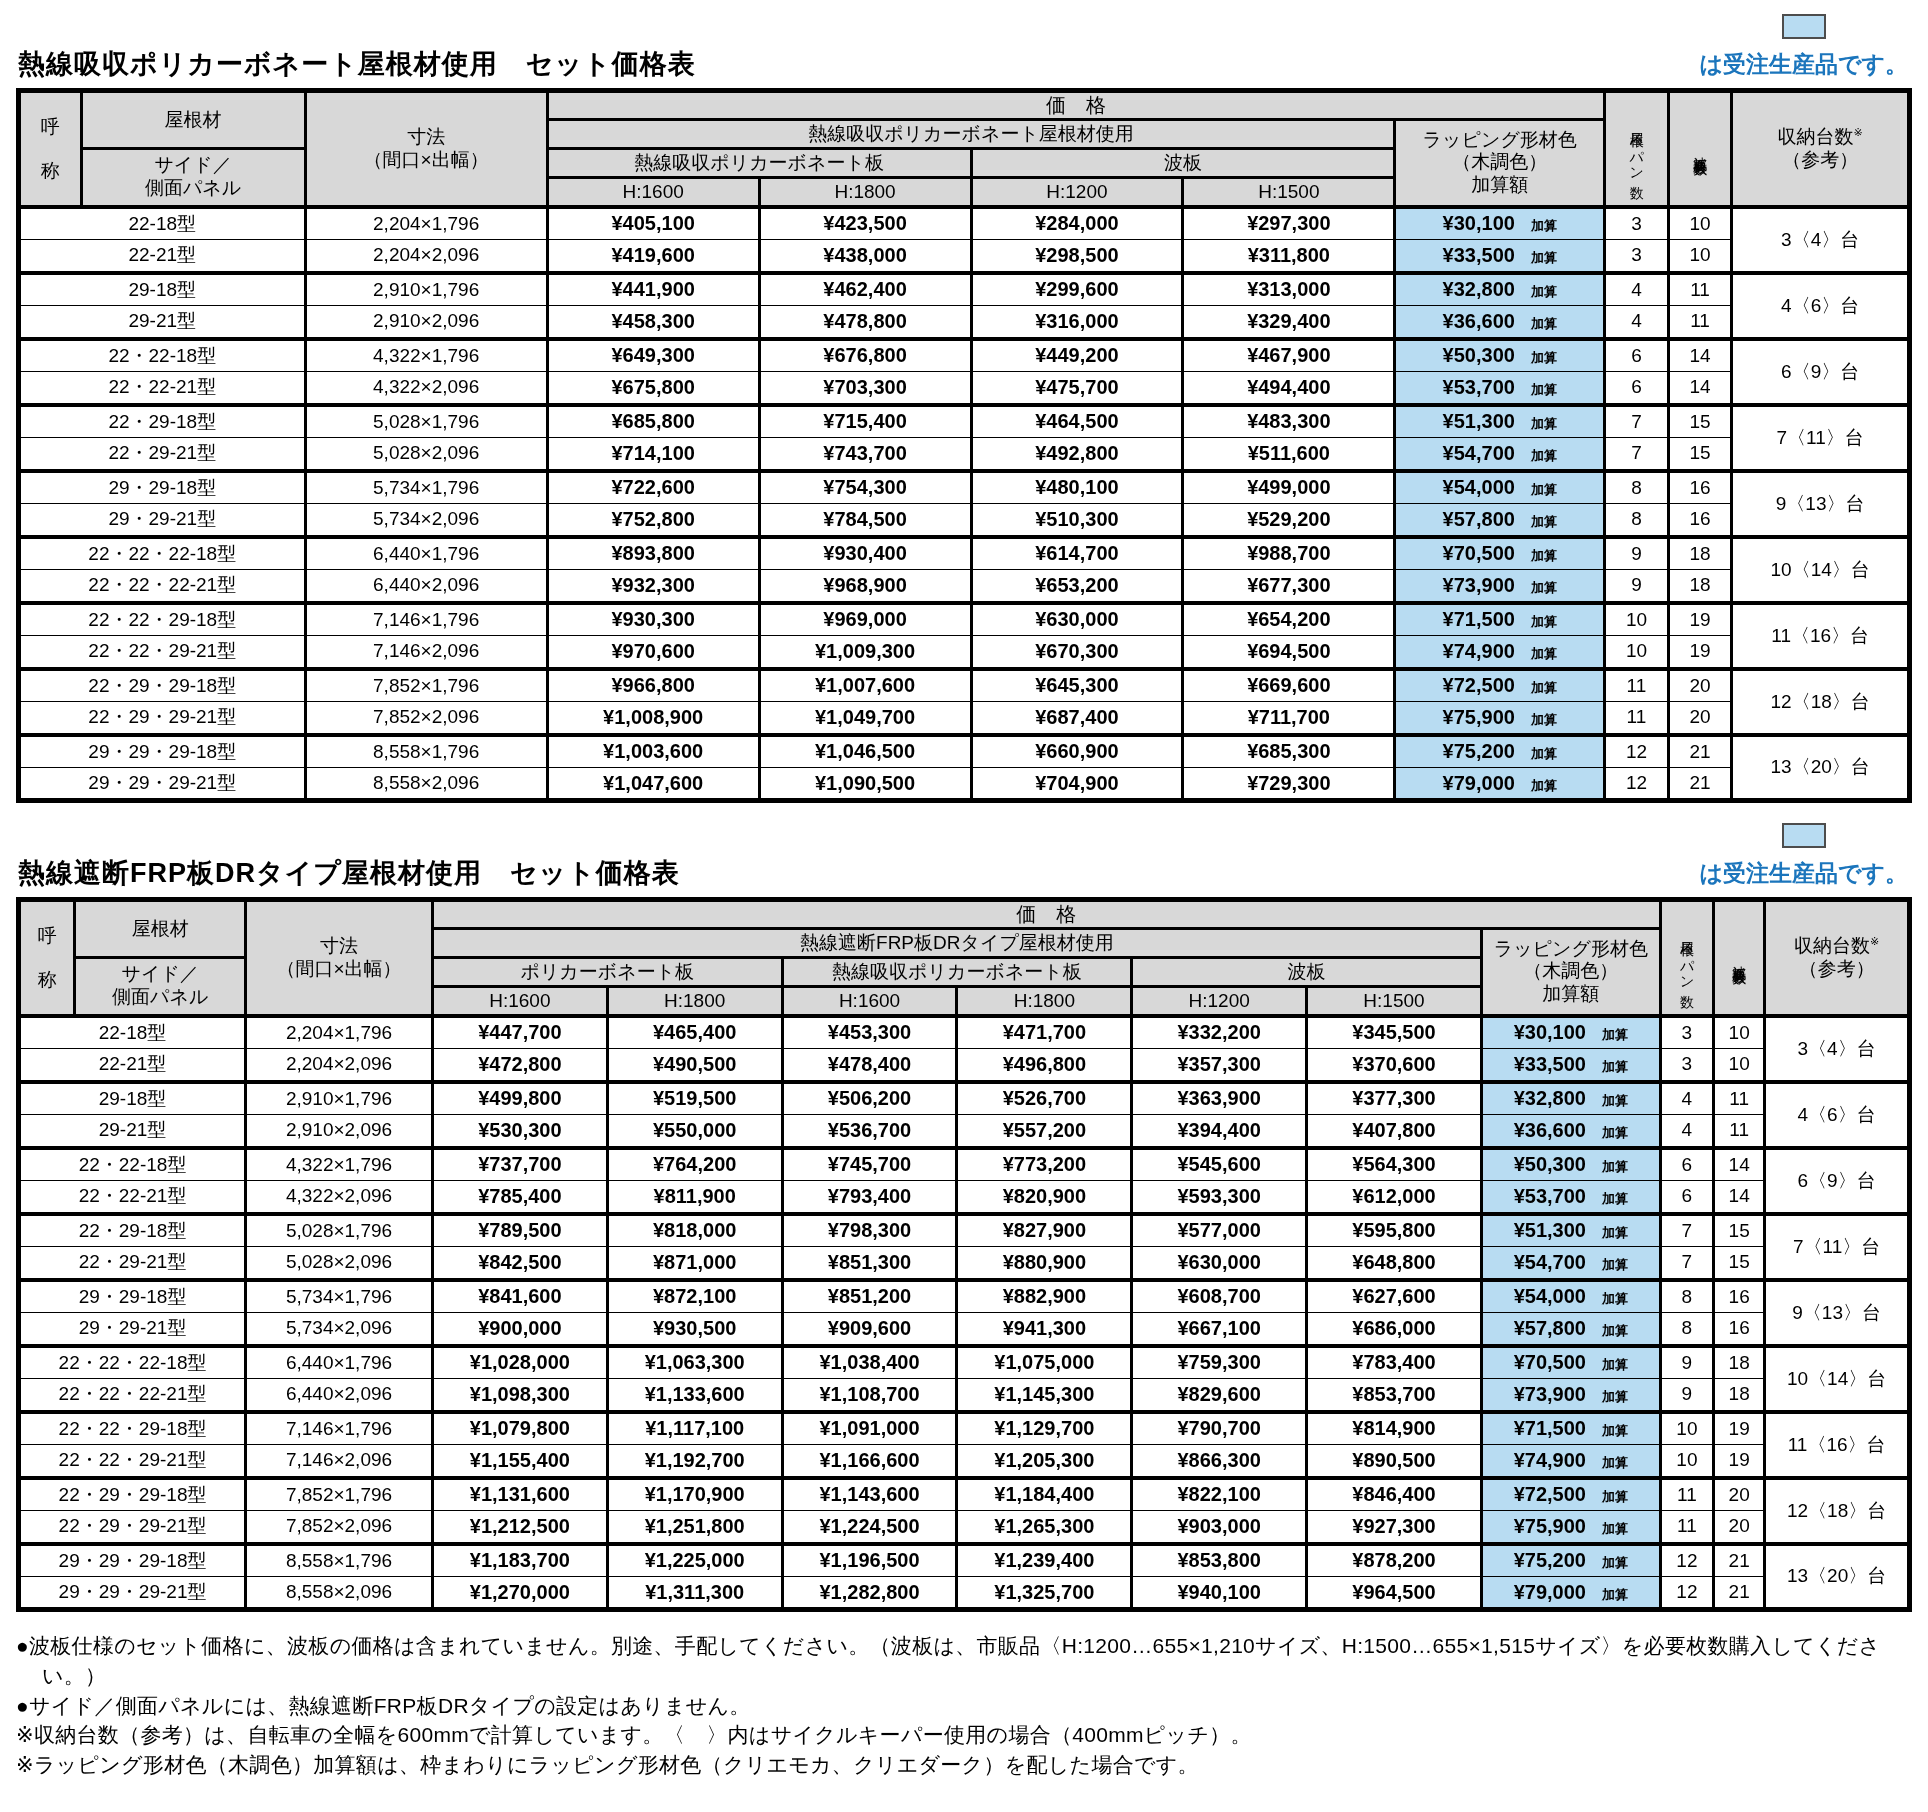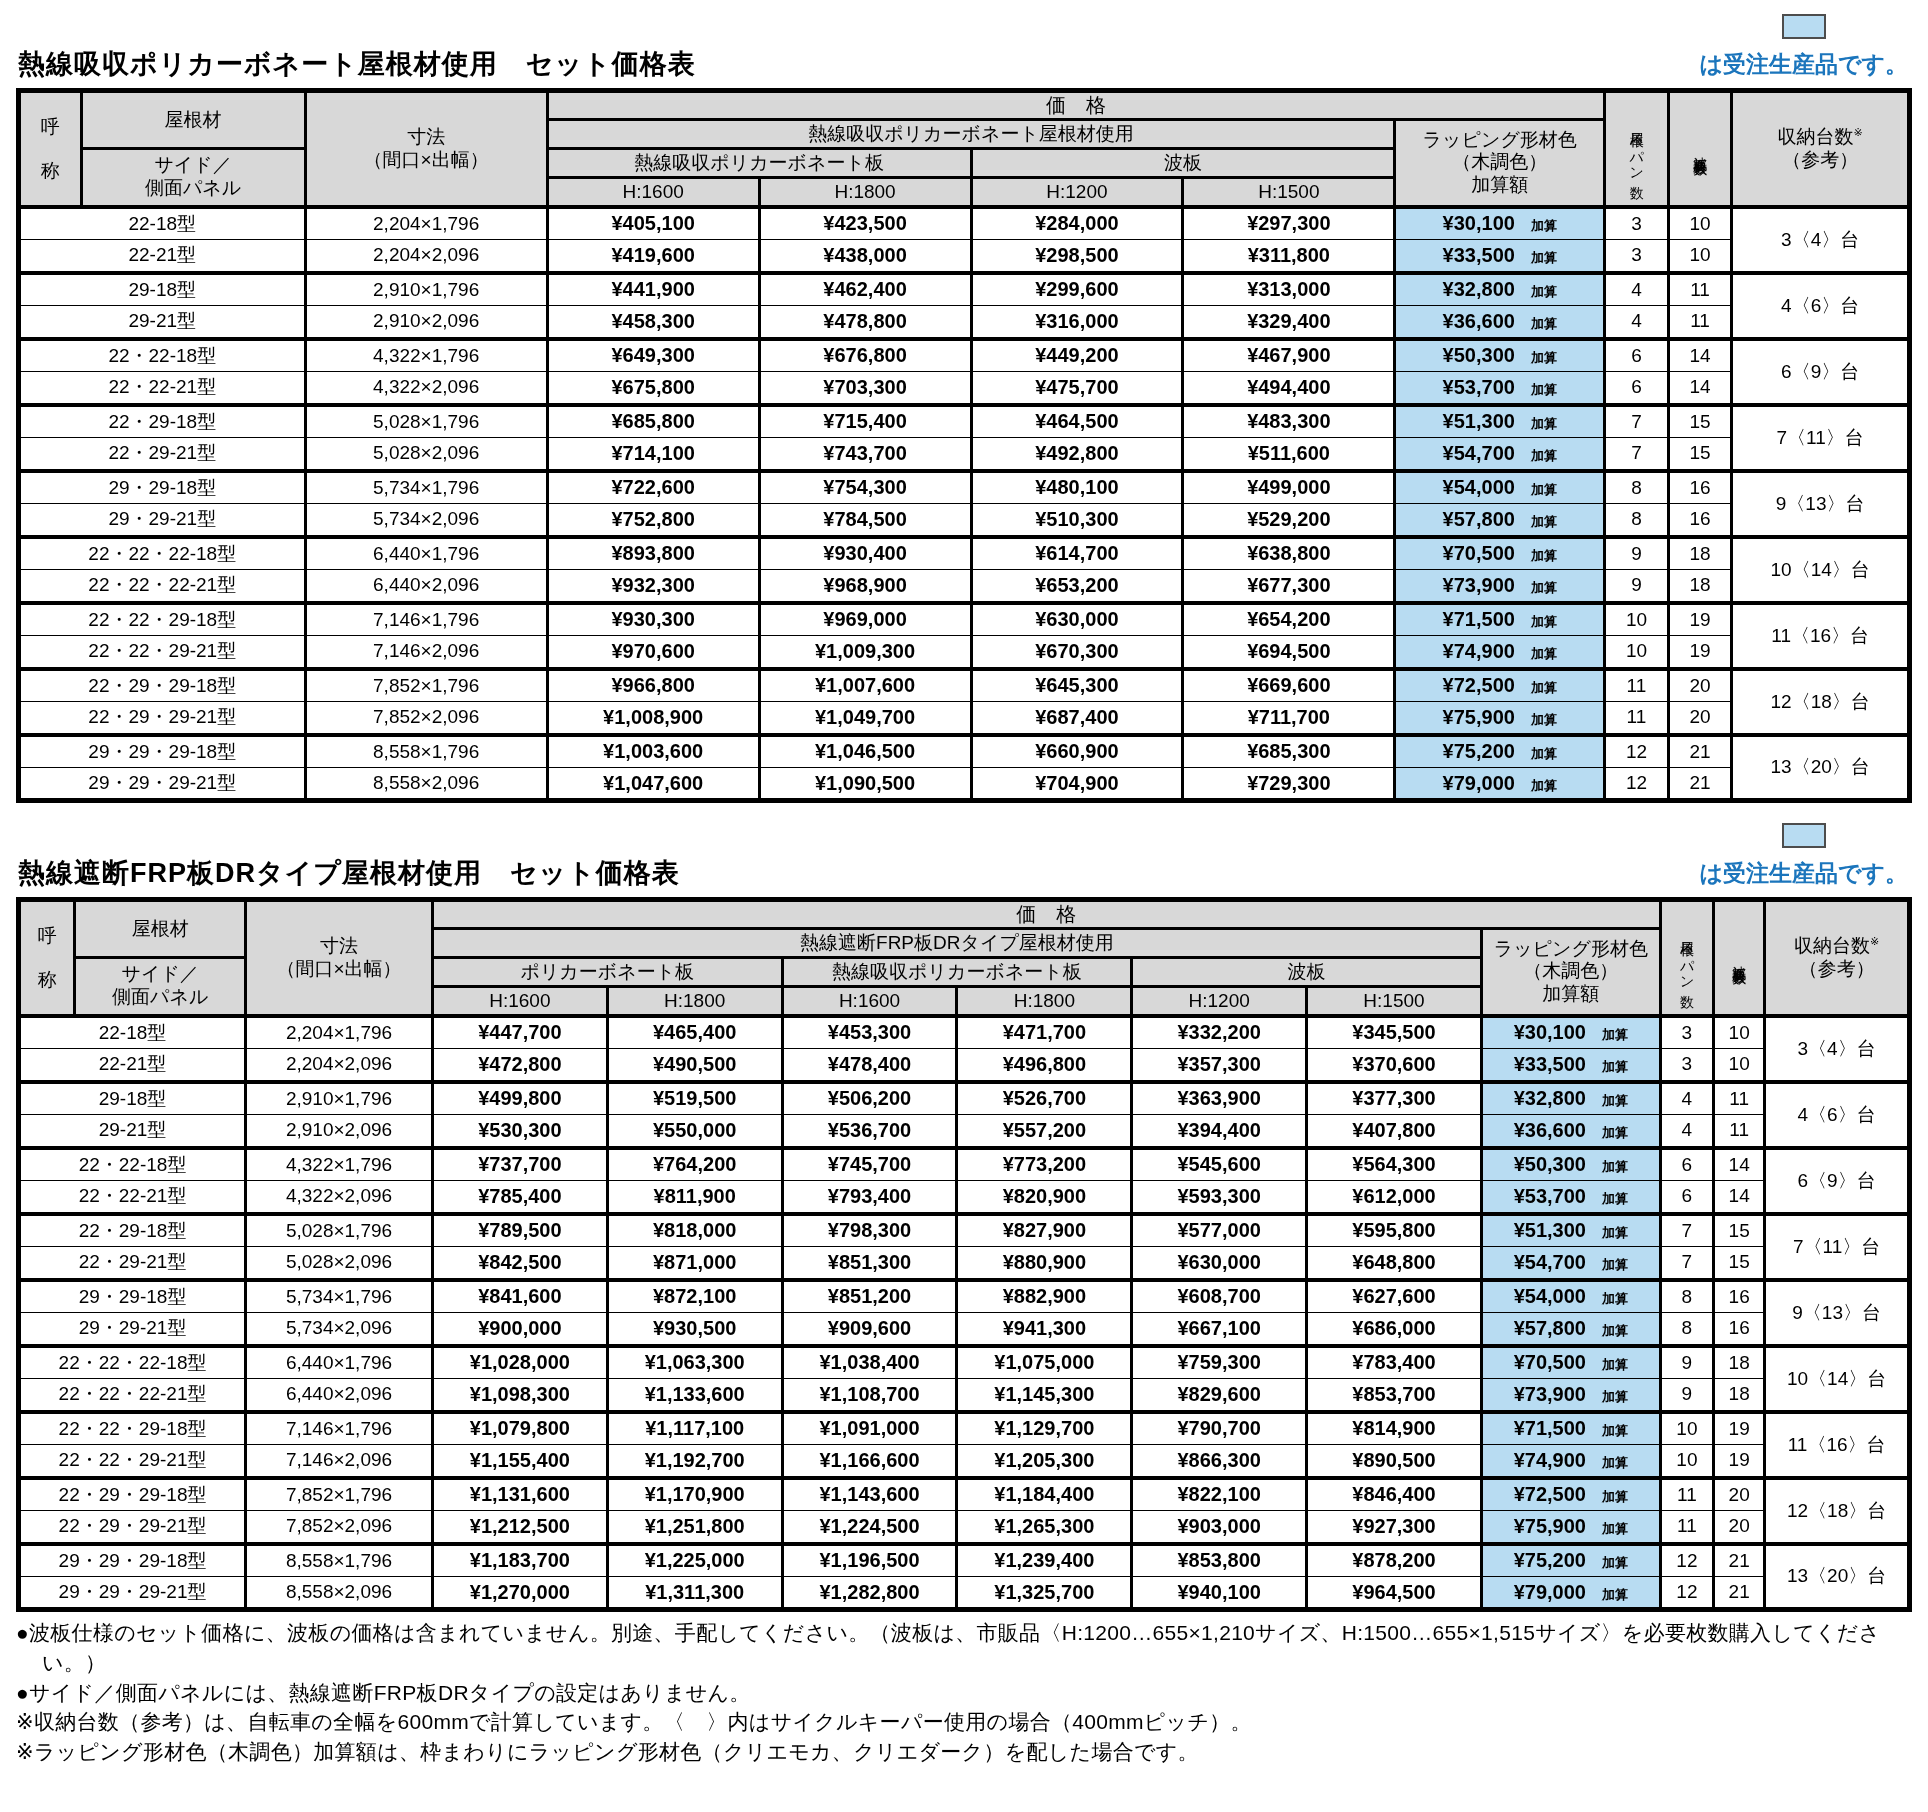--- a/index.html
+++ b/index.html
@@ -33,21 +33,21 @@
   td.num { font-size:19px; }
   td.cap { font-size:19px; }
 
   .call-inner { display:flex; flex-direction:column; justify-content:center; gap:22px; font-size:19px; }
   td.vhead { padding:0; }
   .vtext { writing-mode:vertical-rl; text-orientation:upright; font-size:14px; letter-spacing:1px; margin:0 auto; line-height:1.1; }
   .hdr-2line div { line-height:1.2; }
   sup { font-size:11px; vertical-align:super; }
   td.price-head { font-size:20px; }
 
-  .footnotes { margin-top:6px; }
+  .footnotes { margin-top:19px; }
   .footnote { font-size:21px; line-height:1.42; padding-left:26px; text-indent:-26px; letter-spacing:0.3px; }
 </style>
 </head>
 <body>
 
 <div class="title-row">
   <div class="title">熱線吸収ポリカーボネート屋根材使用　セット価格表</div>
   <div class="legend">
     <span class="legend-box"></span>
     <span class="legend-text">は受注生産品です。</span>
@@ -247,21 +247,21 @@
       </tr>
     </tbody>
 
     <tbody class="grp">
       <tr>
         <td class="name" colspan="2">22・22・22-18型</td>
         <td class="dim">6,440×1,796</td>
         <td class="price-val">¥893,800</td>
         <td class="price-val">¥930,400</td>
         <td class="price-val">¥614,700</td>
-        <td class="price-val">¥638,800</td>
+        <td class="price-val">¥988,700</td>
         <td class="wrap-val"><span>¥70,500</span><span class="wrap-suffix">加算</span></td>
         <td class="num">9</td>
         <td class="num">18</td>
         <td class="cap" rowspan="2">10〈14〉台</td>
       </tr>
       <tr>
         <td class="name" colspan="2">22・22・22-21型</td>
         <td class="dim">6,440×2,096</td>
         <td class="price-val">¥932,300</td>
         <td class="price-val">¥968,900</td>

